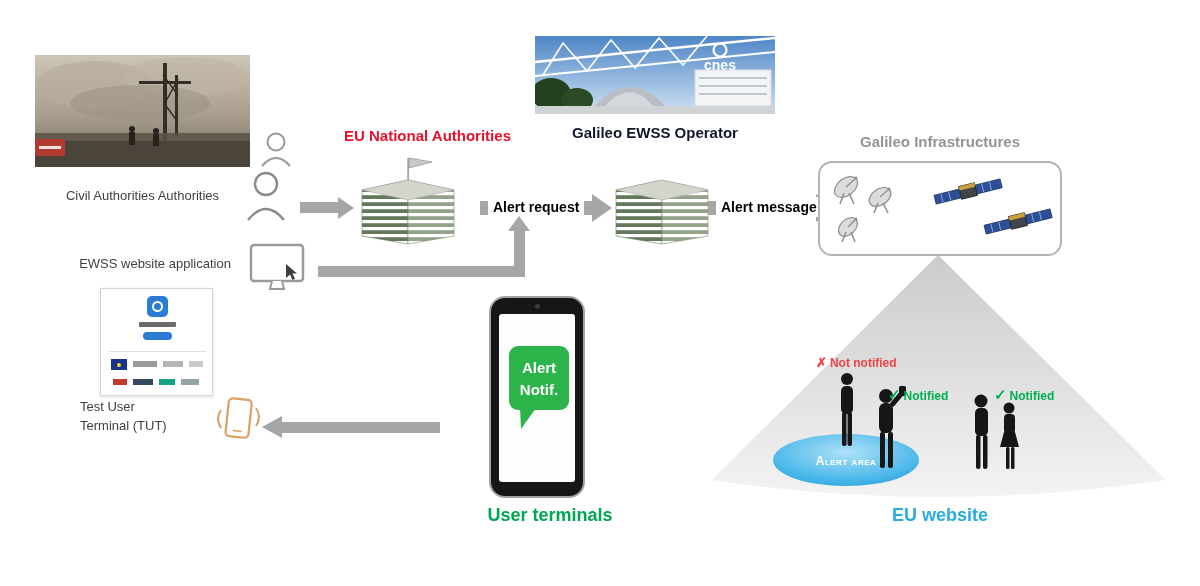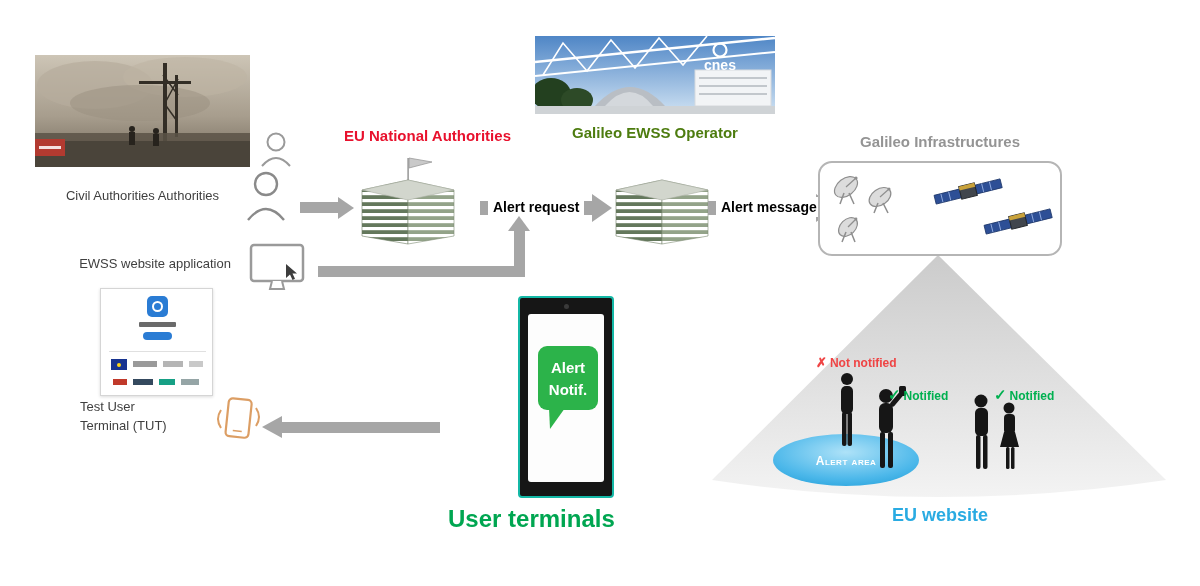--- a/index.html
+++ b/index.html
@@ -105,21 +105,21 @@
     <path d="M60,70 Q95,32 130,70 Z" fill="#b9bec4"></path>
     <path d="M70,70 Q95,42 118,70 Z" fill="#d4d8dc"></path>
     <rect x="160" y="34" width="76" height="36" fill="#f2f4f6" stroke="#d6d9dd"></rect>
     <path d="M164,42 H232 M164,50 H232 M164,58 H232" stroke="#c2c7cc" stroke-width="2"></path>
     <ellipse cx="16" cy="58" rx="20" ry="16" fill="#23401f"></ellipse>
     <ellipse cx="42" cy="64" rx="16" ry="12" fill="#2d4a27"></ellipse>
     <rect x="0" y="70" width="240" height="8" fill="#cfd3d6"></rect>
     <circle cx="185" cy="14" r="6.5" fill="none" stroke="#ffffff" stroke-width="2.2"></circle>
     <text x="185" y="34" text-anchor="middle" fill="#ffffff" font-size="14" font-weight="bold">cnes</text>
   </svg>
-  <div class="heading" style="left:545px;top:124px;width:220px;color:#4d7c0f">Galileo EWSS Operator</div>
+  <div class="heading" style="left:545px;top:124px;width:220px;color:#0f172a">Galileo EWSS Operator</div>
 
   <svg class="abs" style="left:606px;top:150px" width="112" height="100" viewBox="0 0 112 100">
     <polygon points="10,40 56,30 56,94 10,86" fill="url(#pl)" stroke="#6b7a62" stroke-width="0.6"></polygon>
     <polygon points="56,30 102,40 102,86 56,94" fill="url(#pr)" stroke="#7d8c73" stroke-width="0.6"></polygon>
     <polygon points="10,40 56,30 102,40 56,50" fill="#d2d6cd" stroke="#a9aea3" stroke-width="0.6"></polygon>
   </svg>
 
   <div class="shaft" style="left:708px;top:201px;width:108px;height:14px"></div>
   <div class="head head-r-big" style="left:816px;top:194px"></div>
   <div class="flow-label" style="left:716px;top:197px">Alert message</div>
@@ -220,31 +220,31 @@
       <rect x="15" y="7" width="23" height="38" rx="4" fill="#fff" stroke="#dc9e64" stroke-width="2.2"></rect>
       <line x1="22" y1="39" x2="31" y2="39" stroke="#dc9e64" stroke-width="1.6"></line>
     </g>
     <path d="M9,18 q-6,9 0,18" fill="none" stroke="#dc9e64" stroke-width="2"></path>
     <path d="M44,16 q6,9 0,18" fill="none" stroke="#dc9e64" stroke-width="2"></path>
   </svg>
 
   <div class="shaft" style="left:282px;top:422px;width:158px;height:11px"></div>
   <div class="head head-l" style="left:262px;top:416px"></div>
 
-  <div class="abs" style="left:518px;top:296px;width:96px;height:202px;background:#161616;border:2px solid #14b8a6;border-radius:4px">
+  <div class="abs" style="left:489px;top:296px;width:96px;height:202px;background:#161616;border:2px solid #a3a3a3;border-radius:16px">
     <div style="position:absolute;left:44px;top:6px;width:5px;height:5px;border-radius:50%;background:#3a3a3a"></div>
     <div style="position:absolute;left:8px;top:16px;width:76px;height:168px;background:#fdfdfd;border-radius:3px"></div>
     <svg style="position:absolute;left:17px;top:47px" width="64" height="88" viewBox="0 0 64 88">
       <rect x="1" y="1" width="60" height="64" rx="9" fill="#2cb34a"></rect>
       <polygon points="12,63 28,63 13,84" fill="#2cb34a"></polygon>
       <text x="31" y="28" text-anchor="middle" fill="#fff" font-size="15" font-weight="bold">Alert</text>
       <text x="31" y="50" text-anchor="middle" fill="#fff" font-size="15" font-weight="bold">Notif.</text>
     </svg>
   </div>
-  <div class="heading" style="left:448px;top:505px;width:164px;font-size:24px;color:#00a651">User terminals</div>
+  <div class="heading" style="left:468px;top:505px;width:164px;font-size:18px;color:#00a651">User terminals</div>
 
   <svg class="abs" style="left:770px;top:432px" width="152" height="56" viewBox="0 0 152 56">
     <defs>
       <radialGradient id="ag" cx="0.5" cy="0.35" r="0.85">
         <stop offset="0" stop-color="#aee2f8"></stop>
           <stop offset="0.6" stop-color="#4db8ea"></stop>
           <stop offset="1" stop-color="#1699d6"></stop>
       </radialGradient>
     </defs>
     <ellipse cx="76" cy="28" rx="73" ry="26" fill="url(#ag)"></ellipse>

